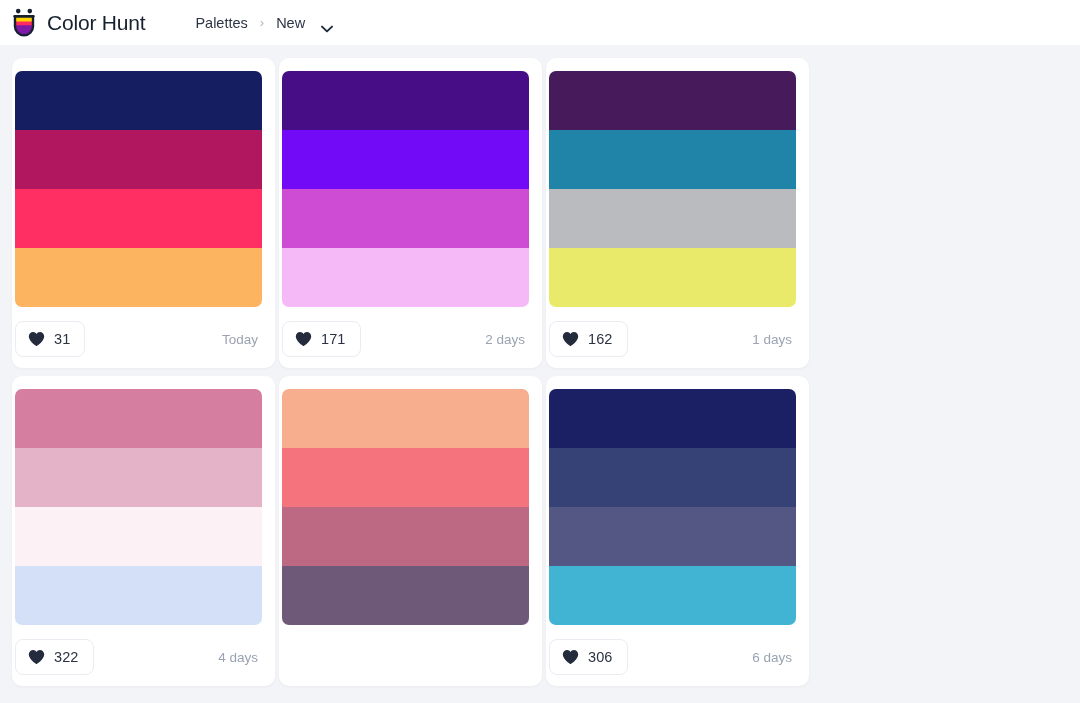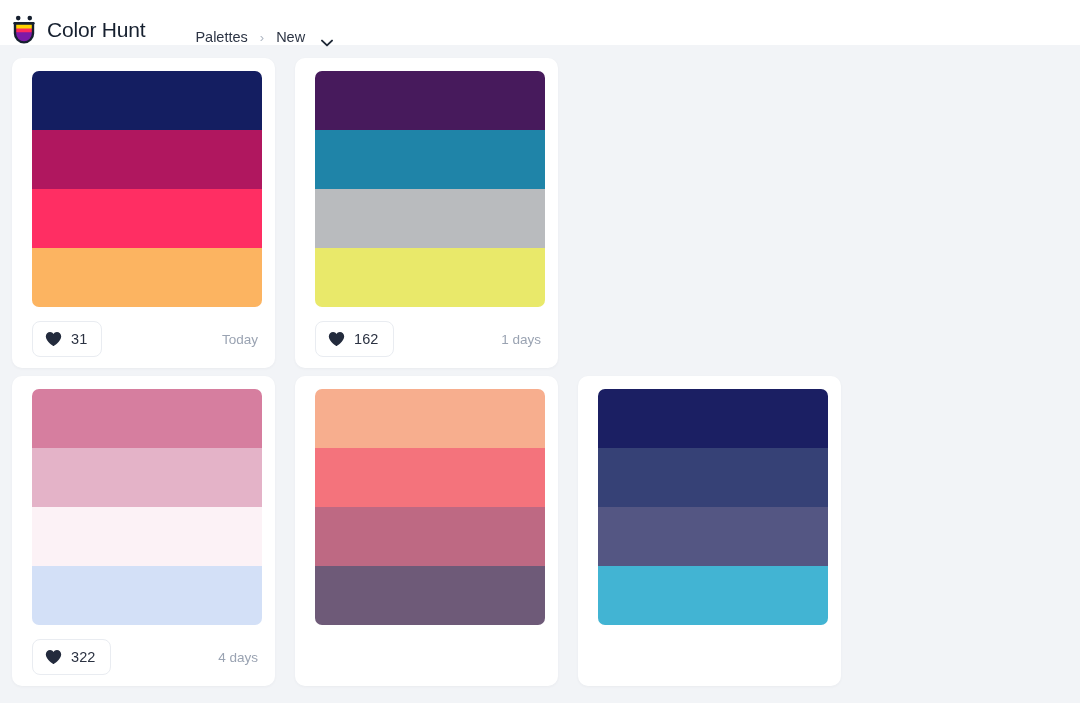--- a/index.html
+++ b/index.html
@@ -13,21 +13,21 @@
     background: #f2f4f7;
     color: #1f2430;
     -webkit-font-smoothing: antialiased;
   }
 
   
   .header {
     height: 45px;
     background: #ffffff;
     display: flex;
-    align-items: flex-end;
+    align-items: center;
     padding: 0 0 0 10px;
     position: relative;
     z-index: 5;
   }
   .brand {
     display: flex;
     align-items: center;
     gap: 9px;
     cursor: pointer;
   }
@@ -75,24 +75,24 @@
 
   
   .board {
     padding: 13px 8px 0 8px;
   }
   .row {
     display: flex;
   }
   .card {
     width: 263px;
-    margin: 0 16px 8px 4px;
+    margin: 0 0 8px 4px;
     background: #ffffff;
     border-radius: 10px;
-    padding: 13px 13px 11px 20px;
+    padding: 13px 13px 11px 3px;
     box-shadow: 0 1px 3px rgba(36, 47, 66, 0.045);
   }
   .swatches {
     border-radius: 7px;
     overflow: hidden;
     display: flex;
     flex-direction: column;
     height: 236px;
   }
   .sw {
@@ -185,20 +185,39 @@
                 <path d="M8.5 15 C8.5 15 0.8 10.4 0.8 5.4 C0.8 2.7 2.8 0.9 5.1 0.9 C6.6 0.9 7.9 1.7 8.5 2.9 C9.1 1.7 10.4 0.9 11.9 0.9 C14.2 0.9 16.2 2.7 16.2 5.4 C16.2 10.4 8.5 15 8.5 15 Z" fill="#232b3d"></path>
               </svg>
           </span>
           <span class="like-count">31</span>
         </div>
         <span class="date">Today</span>
       </div>
     </div>
 
 
+    <div class="card">
+      <div class="swatches">
+        <div class="sw" style="background: rgb(71, 13, 135);"></div>
+        <div class="sw" style="background: rgb(114, 9, 247);"></div>
+        <div class="sw" style="background: rgb(206, 75, 212);"></div>
+        <div class="sw" style="background: rgb(245, 185, 247);"></div>
+      </div>
+      <div class="meta">
+        <div class="like">
+          <span class="heart">
+            <svg viewBox="0 0 17 16" width="17" height="16" aria-hidden="true">
+                <path d="M8.5 15 C8.5 15 0.8 10.4 0.8 5.4 C0.8 2.7 2.8 0.9 5.1 0.9 C6.6 0.9 7.9 1.7 8.5 2.9 C9.1 1.7 10.4 0.9 11.9 0.9 C14.2 0.9 16.2 2.7 16.2 5.4 C16.2 10.4 8.5 15 8.5 15 Z" fill="#232b3d"></path>
+              </svg>
+          </span>
+          <span class="like-count">171</span>
+        </div>
+        <span class="date">2 days</span>
+      </div>
+    </div>
 
     <div class="card">
       <div class="swatches">
         <div class="sw" style="background: rgb(71, 26, 92);"></div>
         <div class="sw" style="background: rgb(31, 132, 168);"></div>
         <div class="sw" style="background: rgb(185, 187, 190);"></div>
         <div class="sw" style="background: rgb(233, 233, 106);"></div>
       </div>
       <div class="meta">
         <div class="like">
@@ -246,17 +265,28 @@
       </div>
     </div>
 
     <div class="card">
       <div class="swatches">
         <div class="sw" style="background: rgb(27, 31, 99);"></div>
         <div class="sw" style="background: rgb(54, 65, 118);"></div>
         <div class="sw" style="background: rgb(84, 86, 131);"></div>
         <div class="sw" style="background: rgb(66, 180, 211);"></div>
       </div>
+      <div class="meta">
+        <div class="like">
+          <span class="heart">
+            <svg viewBox="0 0 17 16" width="17" height="16" aria-hidden="true">
+                <path d="M8.5 15 C8.5 15 0.8 10.4 0.8 5.4 C0.8 2.7 2.8 0.9 5.1 0.9 C6.6 0.9 7.9 1.7 8.5 2.9 C9.1 1.7 10.4 0.9 11.9 0.9 C14.2 0.9 16.2 2.7 16.2 5.4 C16.2 10.4 8.5 15 8.5 15 Z" fill="#232b3d"></path>
+              </svg>
+          </span>
+          <span class="like-count">306</span>
+        </div>
+        <span class="date">6 days</span>
+      </div>
     </div>
 
 
   </div>
 </div>
 
 </body></html>

